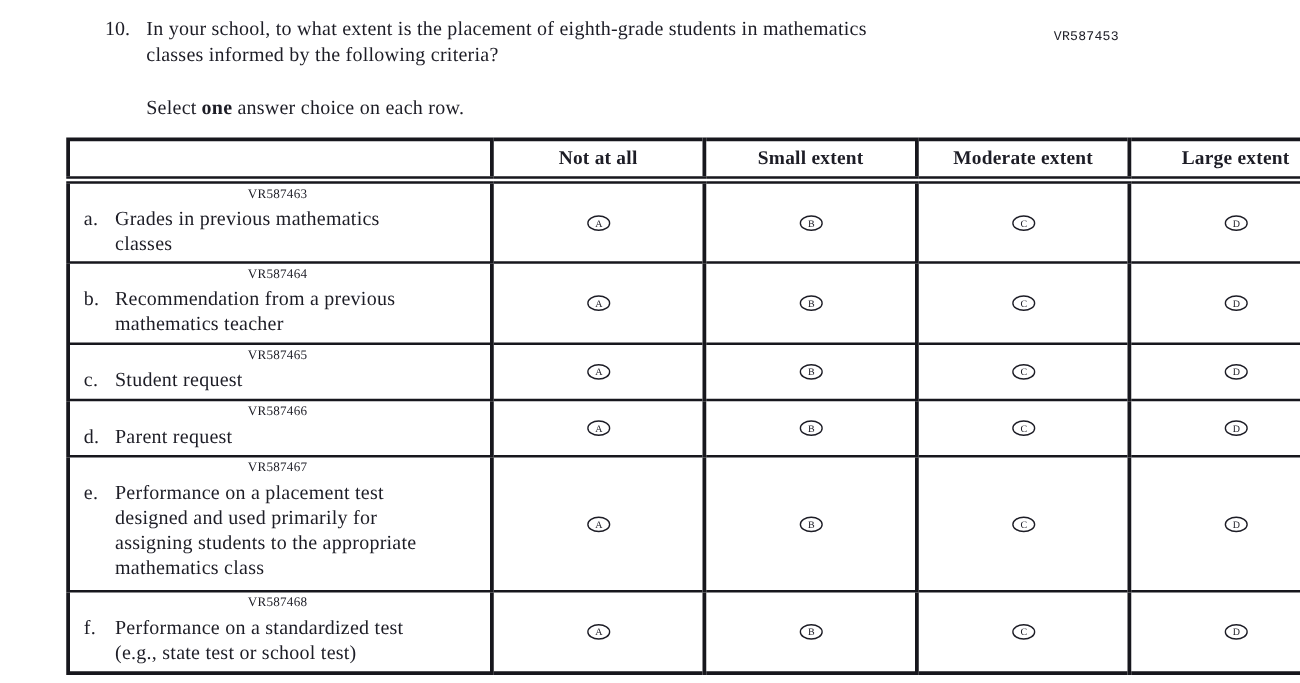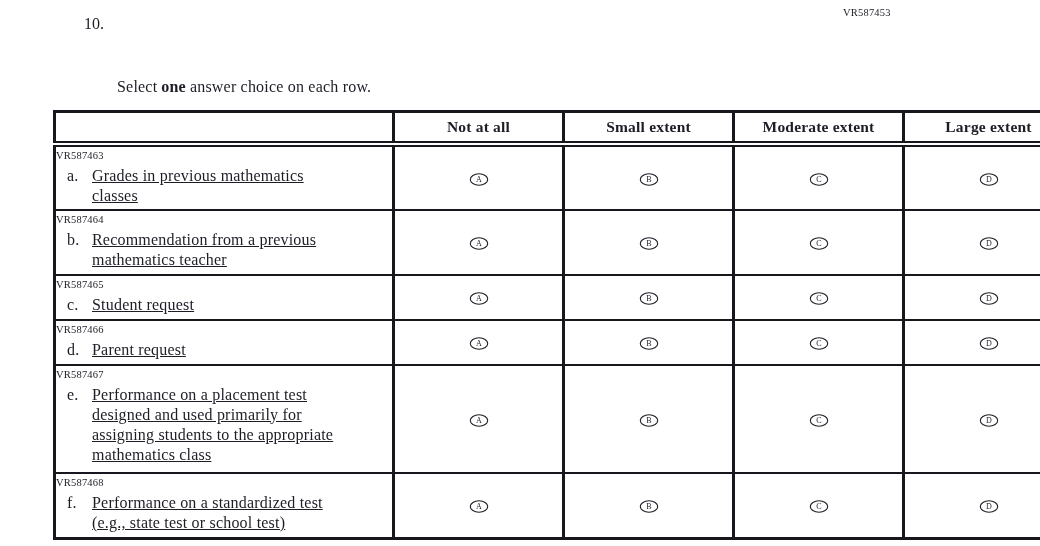--- a/index.html
+++ b/index.html
@@ -9,22 +9,22 @@
   html,body{margin:0;padding:0;}
   body{
     width:1040px;height:546px;position:relative;overflow:hidden;
     background:#ffffff;
     font-family:"Liberation Serif","DejaVu Serif",serif;
     color:var(--ink);
   }
 
   
   .corner-code{
-    position:absolute;left:843px;top:7px;
-    font-size:10.5px;letter-spacing:0.2px;
+    position:absolute;left:843px;top:24px;
+    font-size:10.5px;letter-spacing:0.2px;font-family:Liberation Mono, monospace;
   }
 
   
   .question{
     position:absolute;left:84px;top:13px;width:740px;
     display:flex;align-items:flex-start;
   }
   .qnum{
     font-weight:normal;font-size:16px;line-height:21px;
     width:33px;flex:0 0 33px;
@@ -59,45 +59,47 @@
   }
   tbody tr:nth-child(1){height:60px;}
   tbody tr:nth-child(2){height:63px;}
   tbody tr:nth-child(3){height:43px;border-radius:13px;}
   tbody tr:nth-child(4){height:43px;}
   tbody tr:nth-child(5){height:104px;}
   tbody tr:nth-child(6){height:63px;}
 
   td.crit{vertical-align:top;}
   .vr{
-    text-align:left;font-size:10.5px;line-height:11px;
+    text-align:center;font-size:10.5px;line-height:11px;
     padding:3px 4px 0 0;letter-spacing:0.2px;
   }
   .label{
     display:flex;margin-top:5px;
     font-size:16px;line-height:20px;letter-spacing:0.2px;
   }
   .label .letter{flex:0 0 25px;padding-left:11px;}
-  .label .text{flex:1;padding-right:2px;white-space:pre-line;text-decoration:underline;}
+  .label .text{flex:1;padding-right:2px;white-space:pre-line;}
 
   td.opt{text-align:center;vertical-align:middle;}
   svg.bubble{display:inline-block;vertical-align:middle;}
   svg.bubble ellipse{fill:none;stroke:var(--ink);stroke-width:1.1px;}
   svg.bubble text{
     font-family:"Liberation Serif","DejaVu Serif",serif;
     font-size:8px;fill:var(--ink);text-anchor:middle;
   }
 </style>
 </head>
 <body>
 
 <div class="corner-code">VR587453</div>
 
 <div class="question">
   <span class="qnum">10.</span>
+  <span class="qtext">In your school, to what extent is the placement of eighth-grade students in mathematics
+classes informed by the following criteria?</span>
 </div>
 
 <div class="instruction"><span>Select</span><span class="b">one</span><span class="sfx">answer choice on each row.</span></div>
 
 <table class="matrix">
   <colgroup>
     <col class="c-crit">
     <col class="c-opt">
       <col class="c-opt">
       <col class="c-opt">

